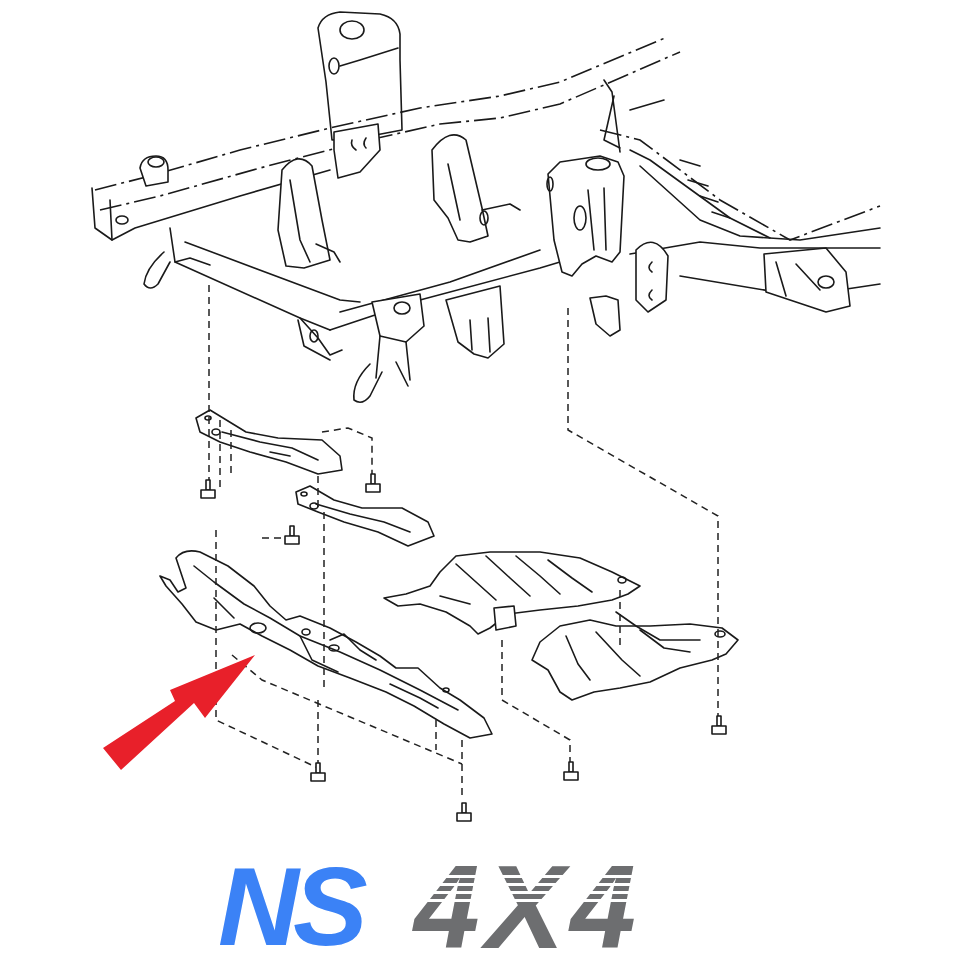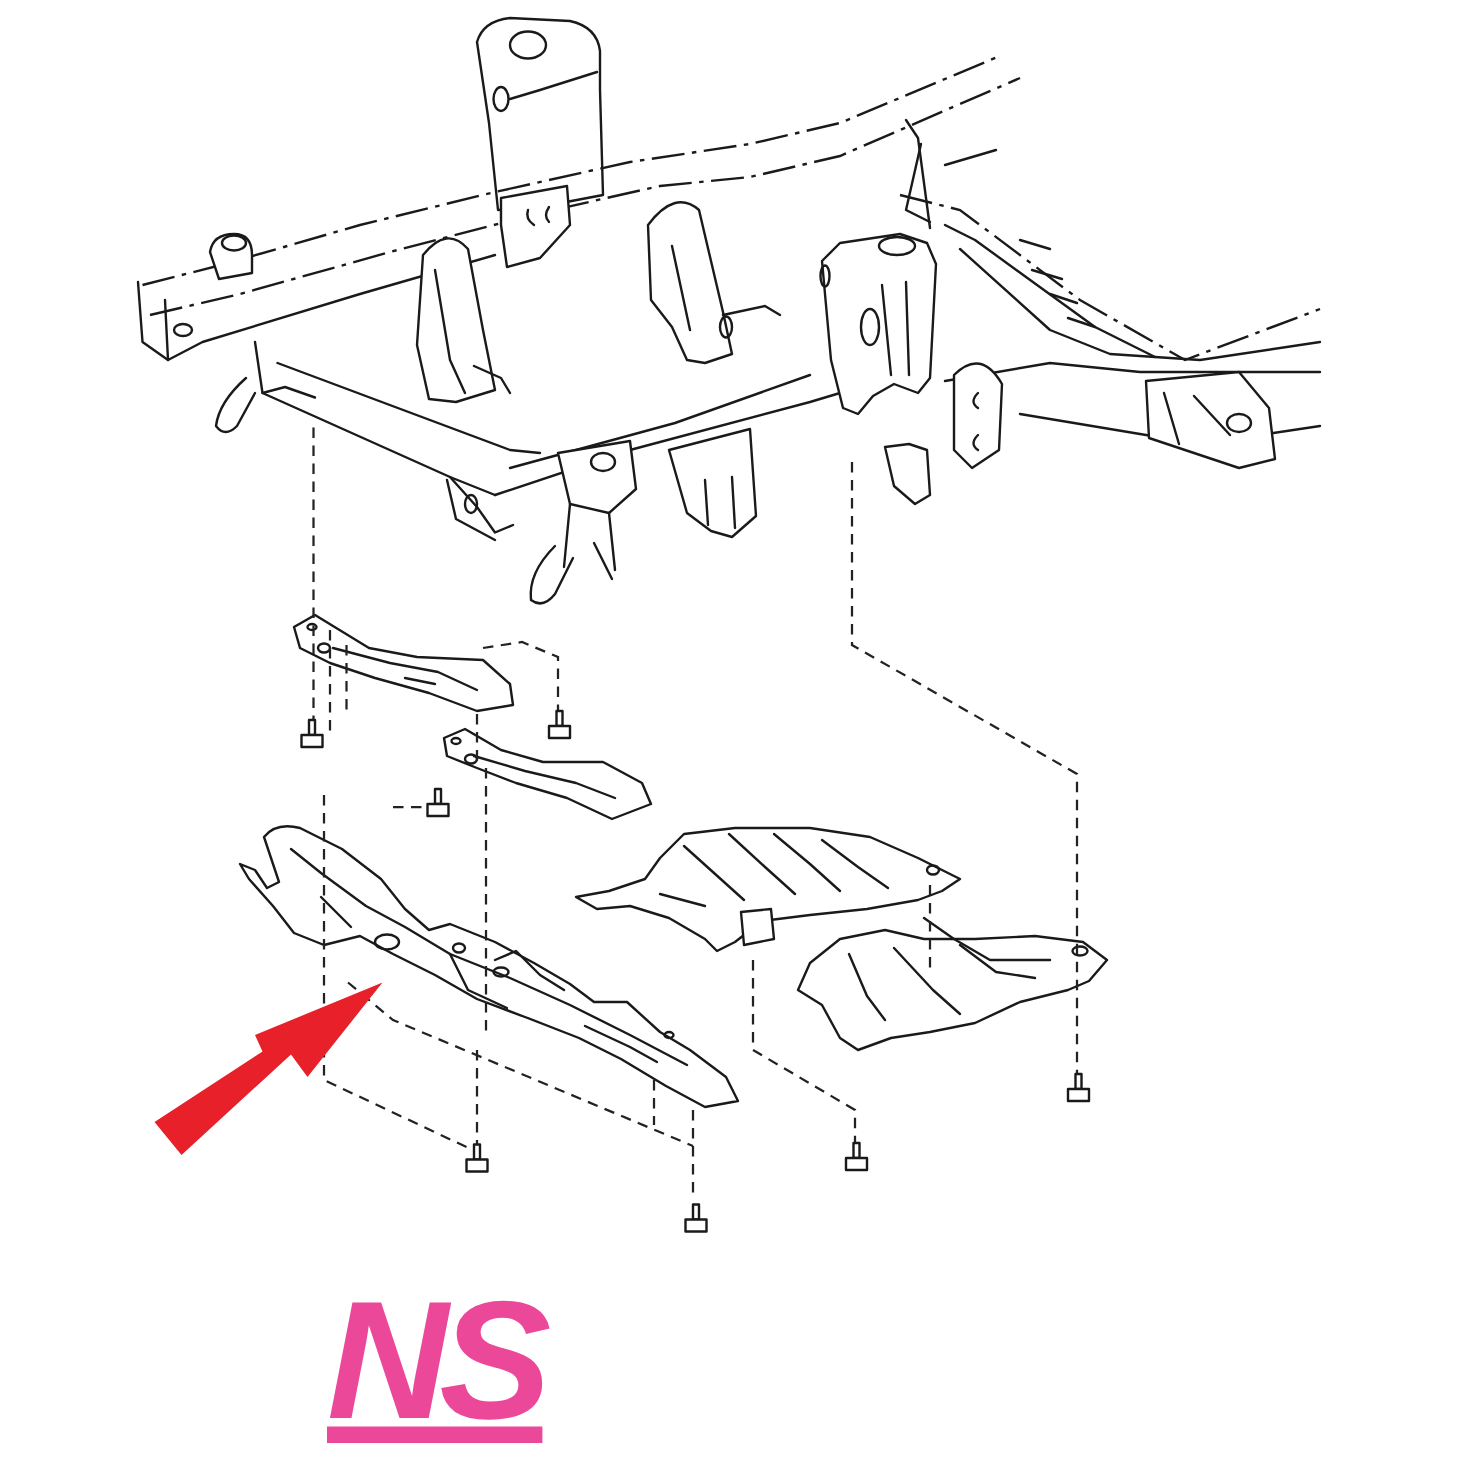--- a/index.html
+++ b/index.html
@@ -190,15 +190,16 @@
     <g transform="translate(719,728)">
       <rect class="lnw" x="-2" y="-12" width="4" height="10"></rect>
         <path class="lnw" d="M-7,-2 L7,-2 L7,6 L-7,6 Z"></path>
     </g>
   </g>
 
   <path fill="#e8202a" stroke="none" d="M103,748 L175,701 L170,690 L255,655 L205,718 L194,703 L121,770 Z"></path>
 </svg>
 
 <div id="logo">
-  <span class="logo-ns" style="color:#ec4899;text-decoration:underline;">NS</span>
+  <span class="logo-ns" style="color:#3b82f6;">NS</span>
+  <span class="logo-4x4" style="color:#6d6e70;">4X4</span>
   <div class="stripes"></div>
 </div>
 
 </body></html>

